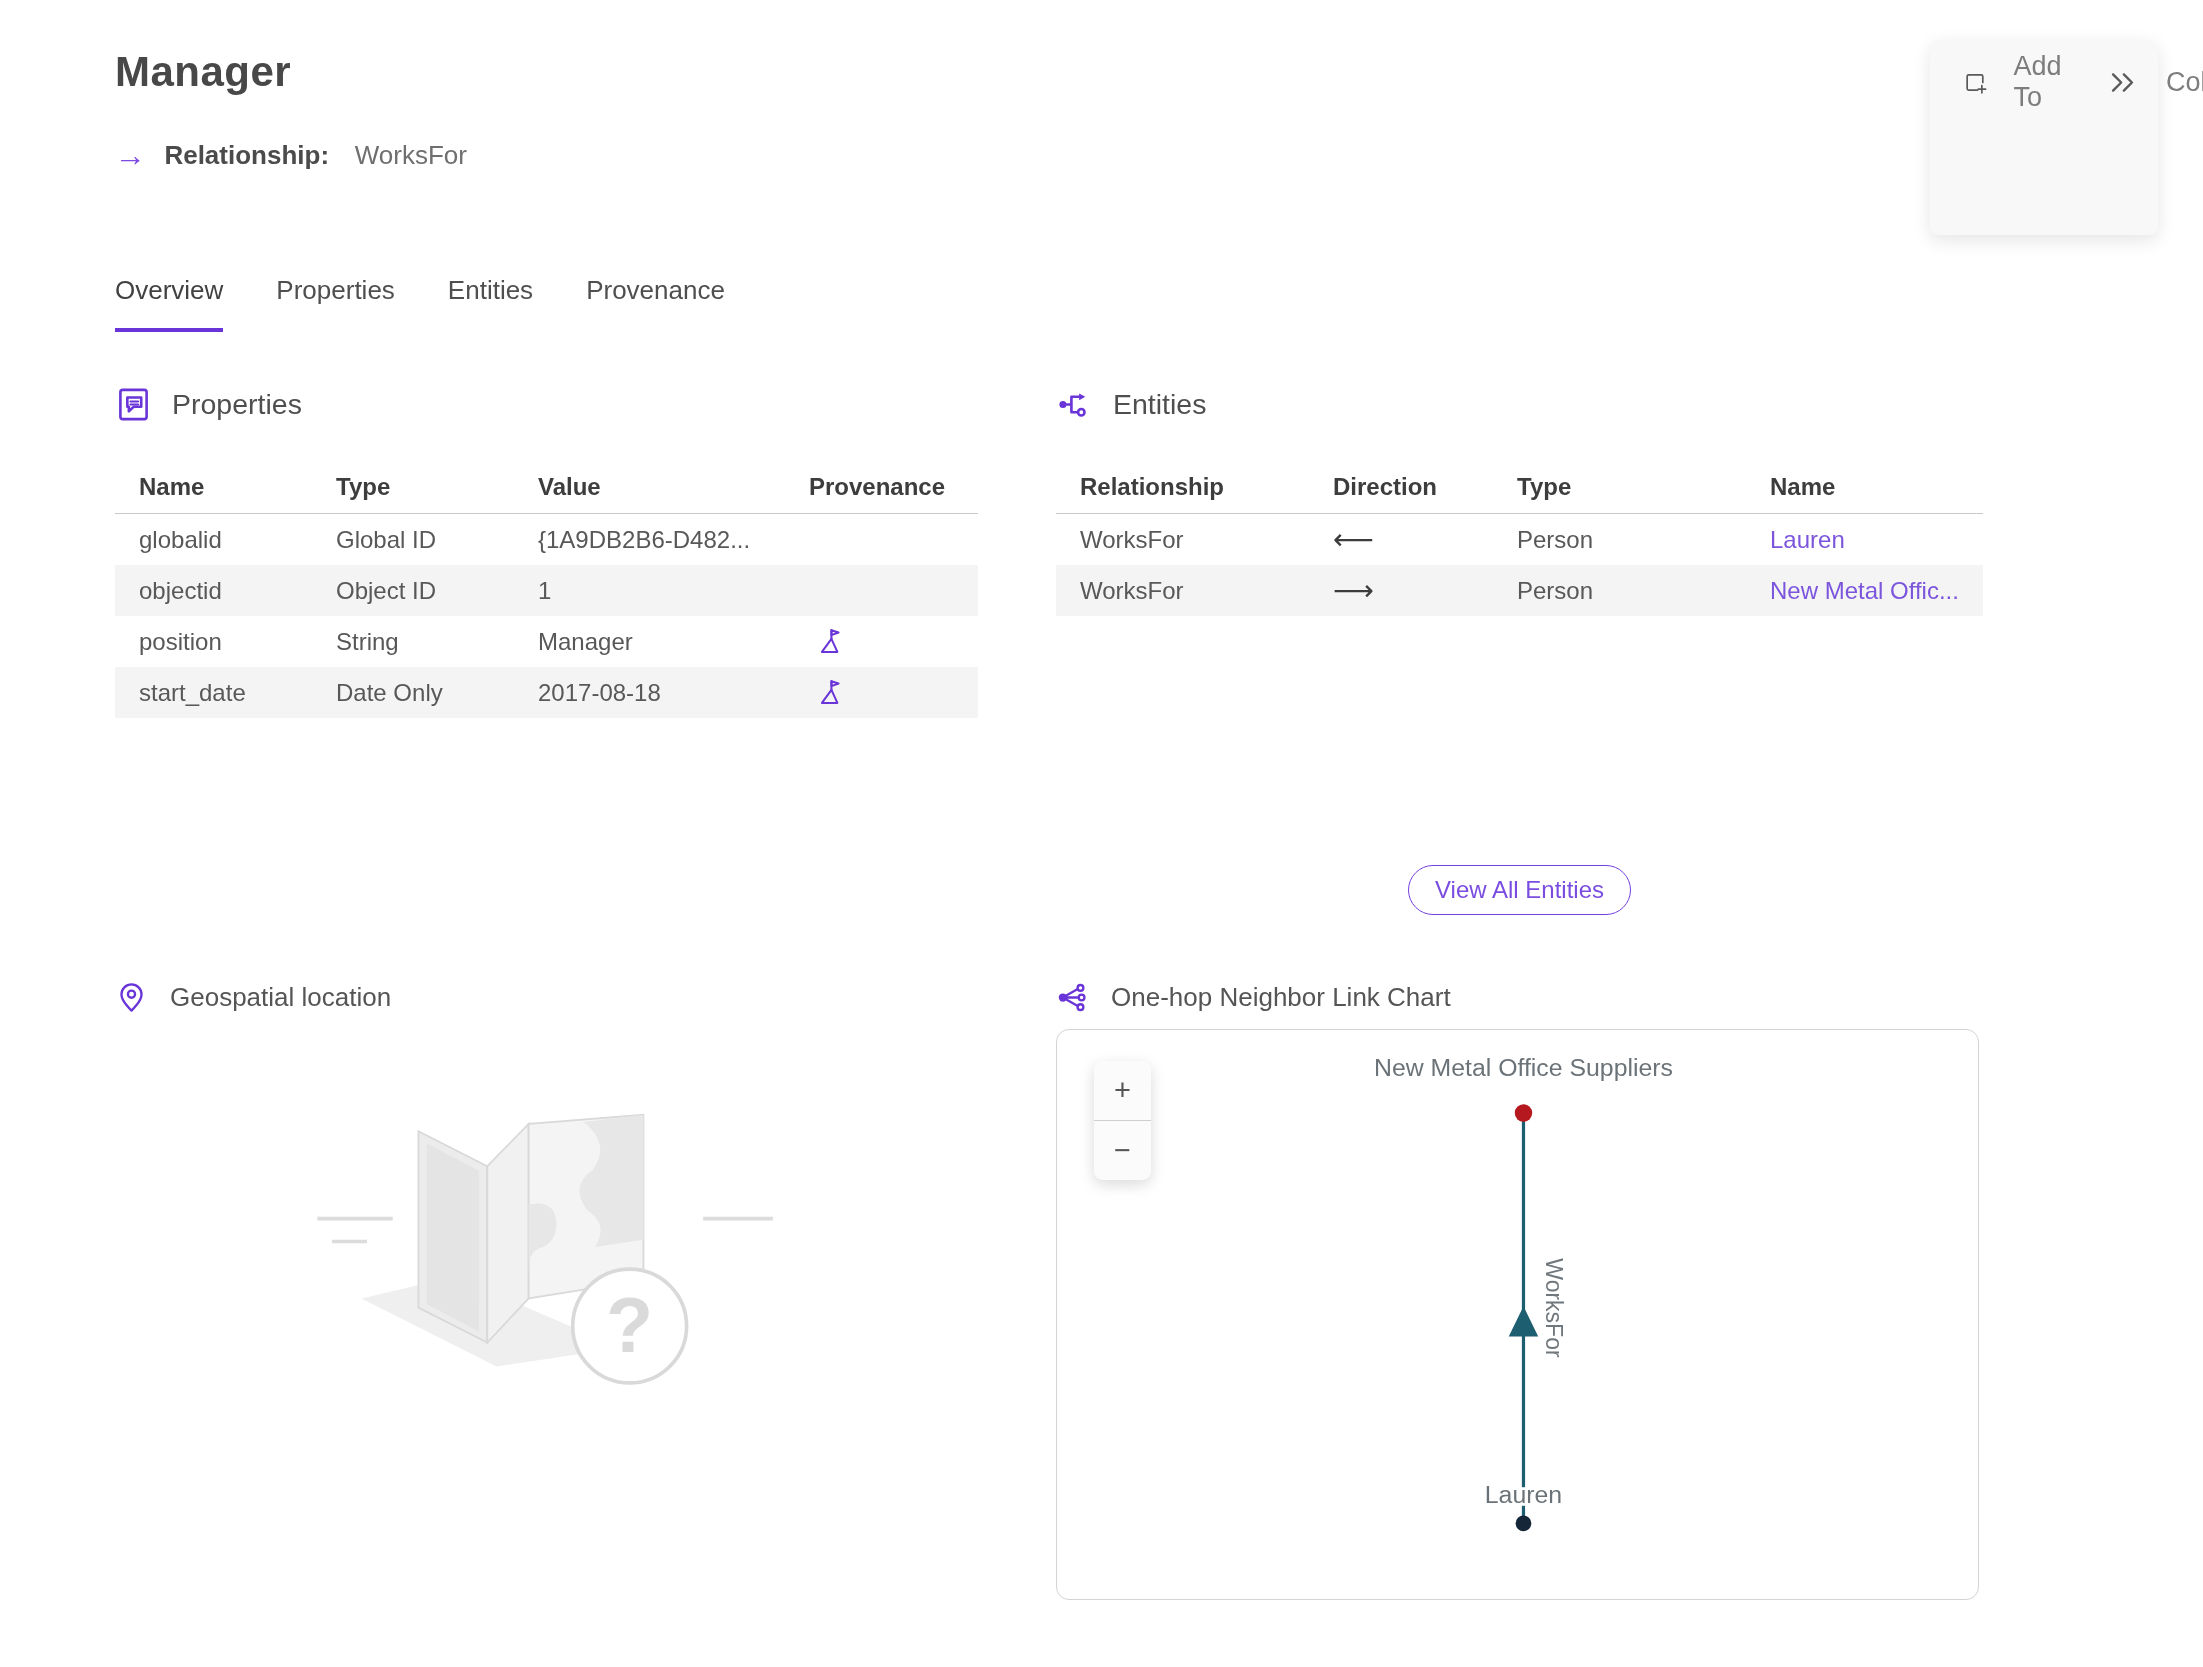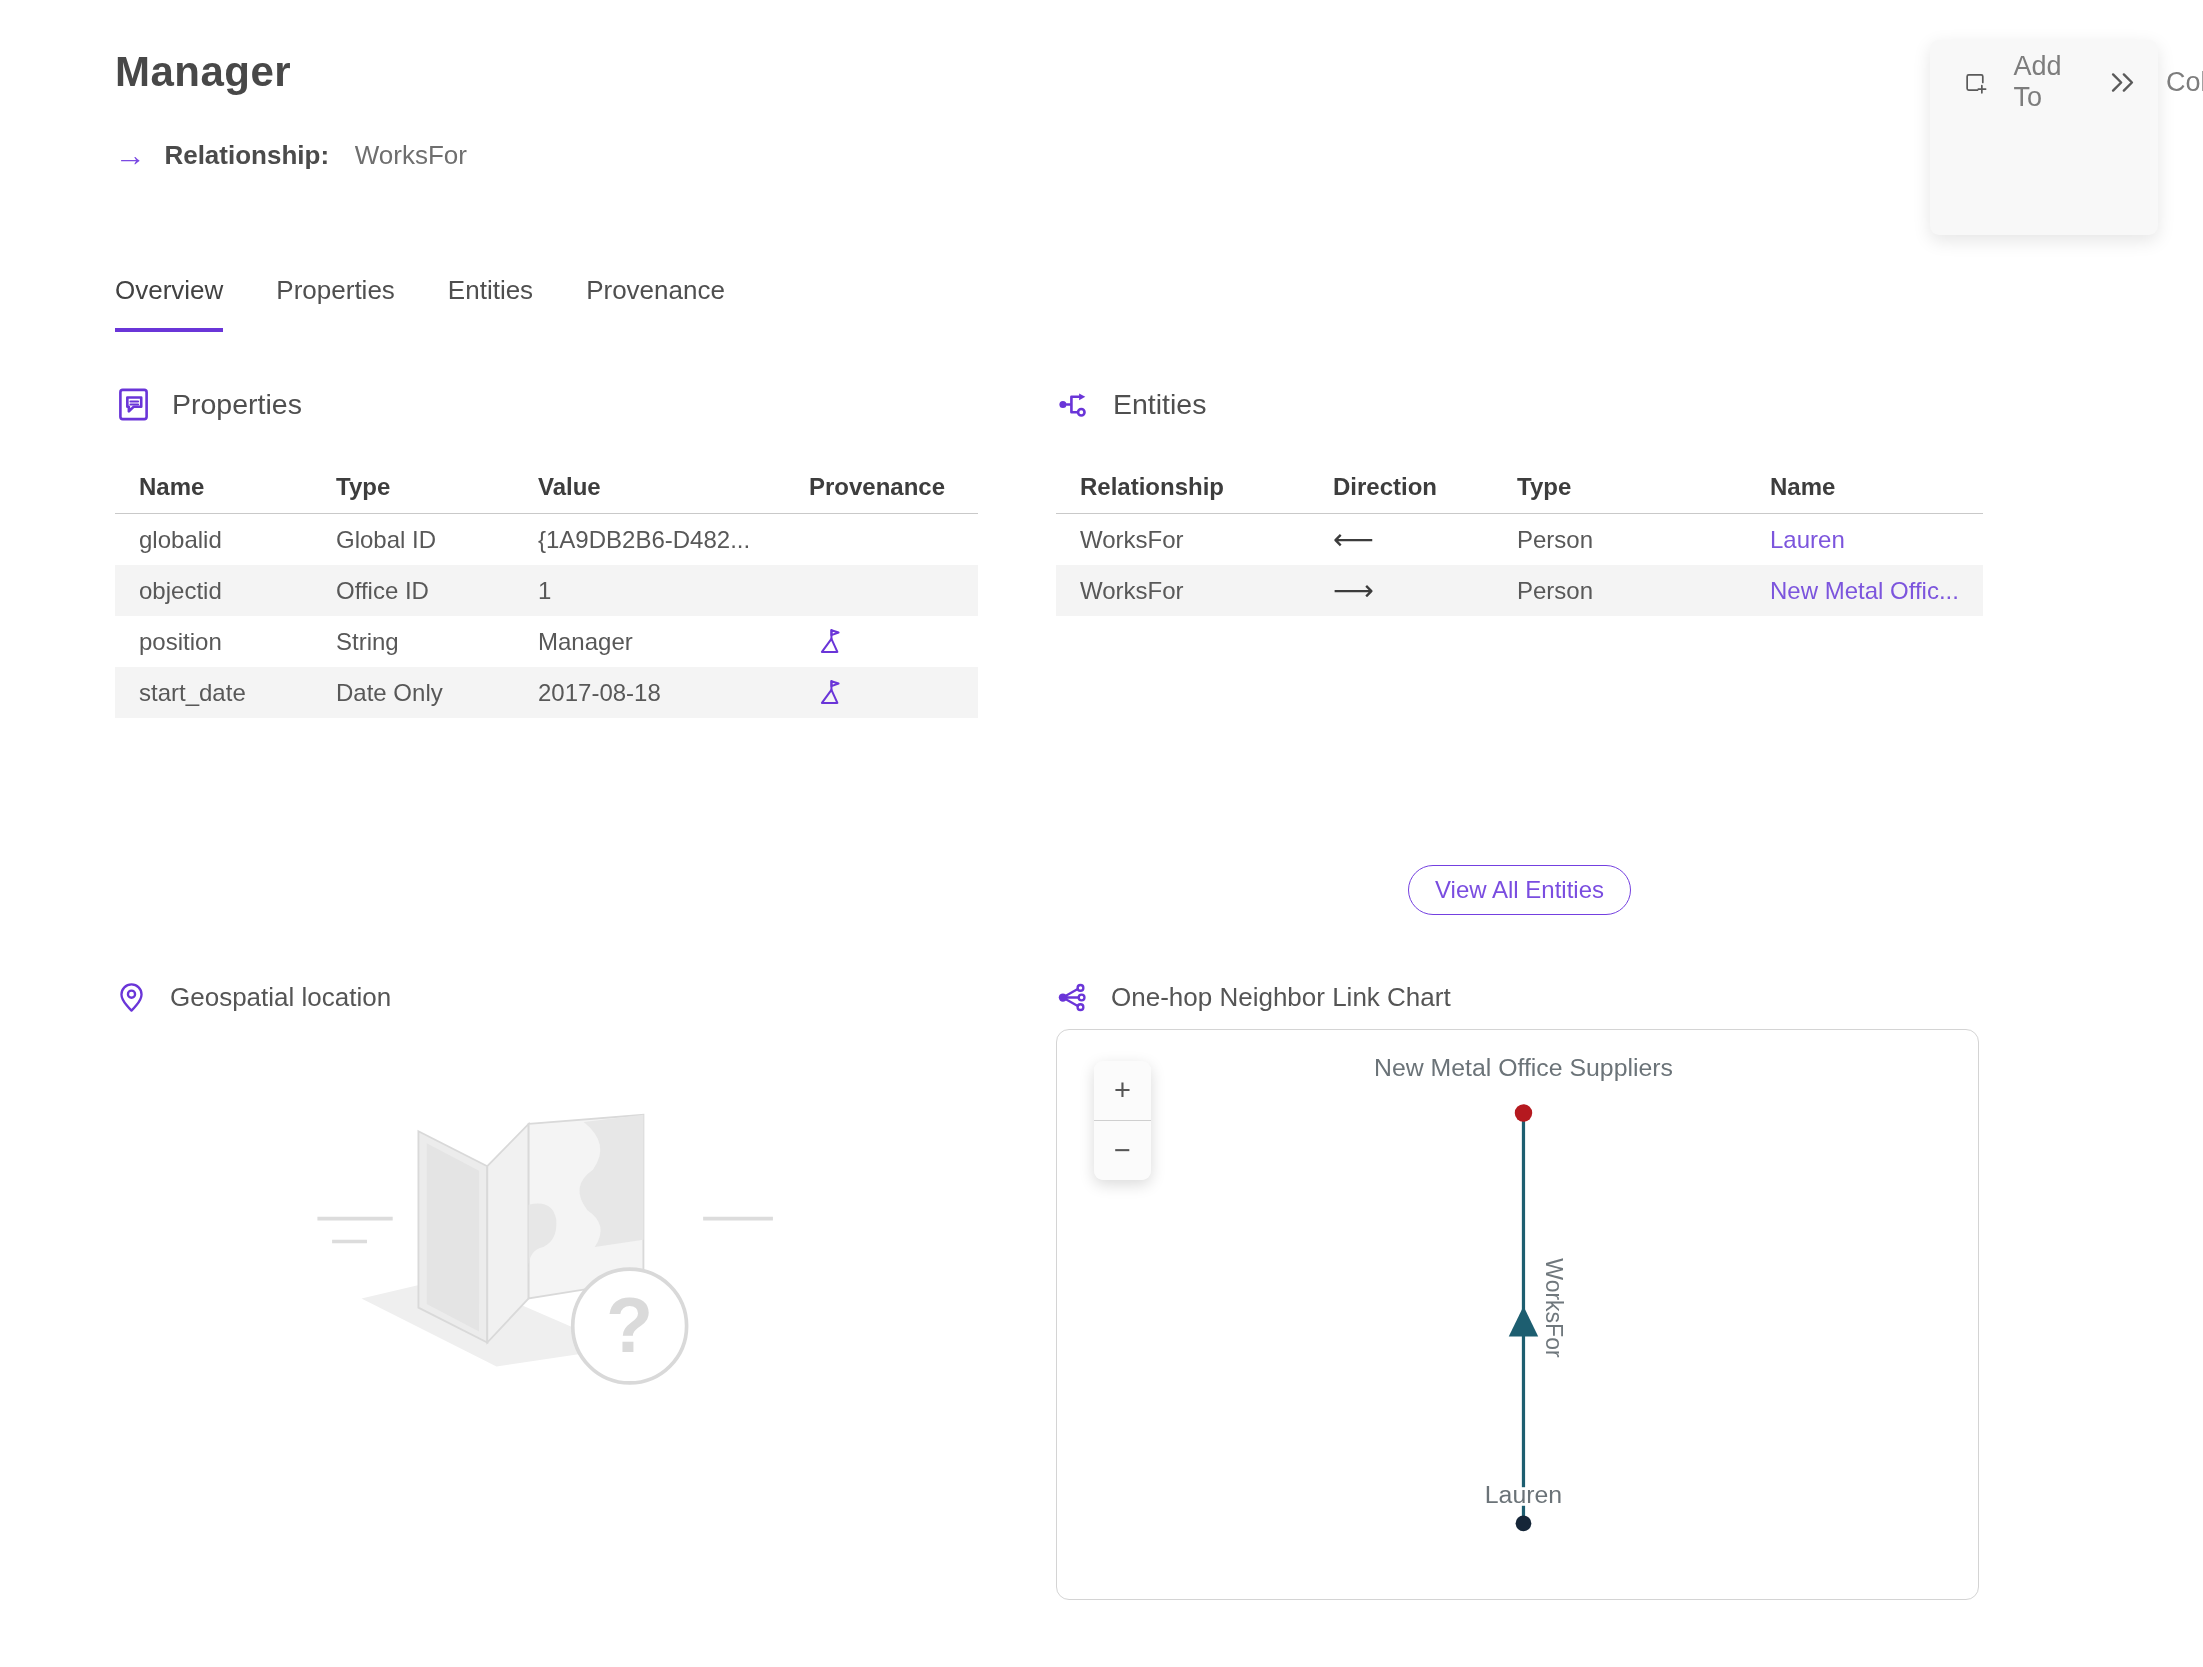--- a/index.html
+++ b/index.html
@@ -128,21 +128,21 @@
     </div>
     <div class="tbody">
       <div class="trow">
         <div>globalid</div>
         <div>Global ID</div>
         <div>{1A9DB2B6-D482...</div>
         <div></div>
       </div>
       <div class="trow">
         <div>objectid</div>
-        <div>Office ID</div>
+        <div>Object ID</div>
         <div>1</div>
         <div></div>
       </div>
       <div class="trow">
         <div>position</div>
         <div>String</div>
         <div>Manager</div>
         <div class="flag-cell">
           <svg viewBox="0 0 24 24" class="icon-accent">
             <path d="M13 10 V2.5"></path>

